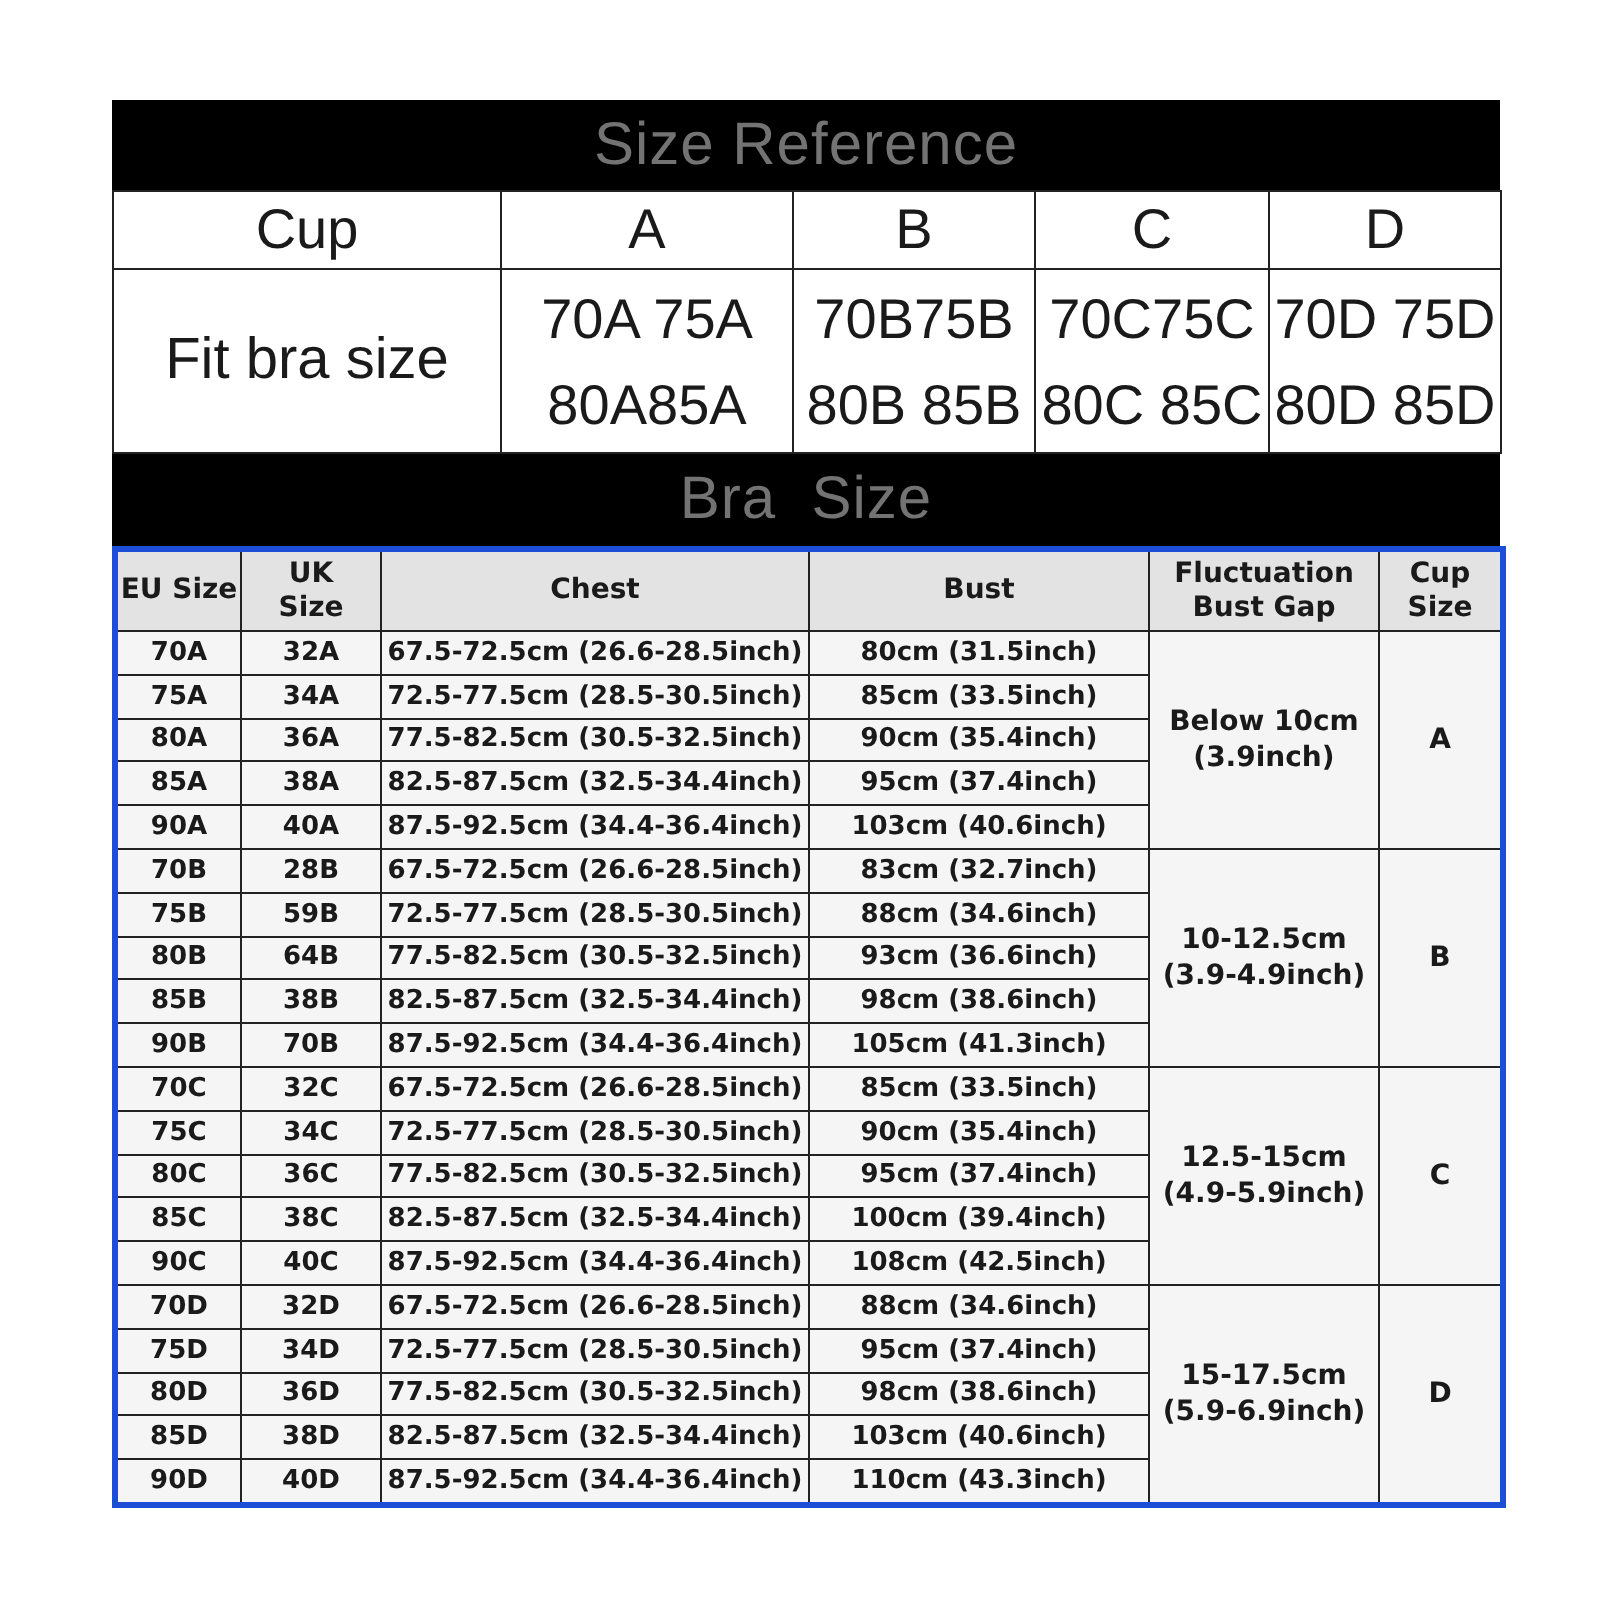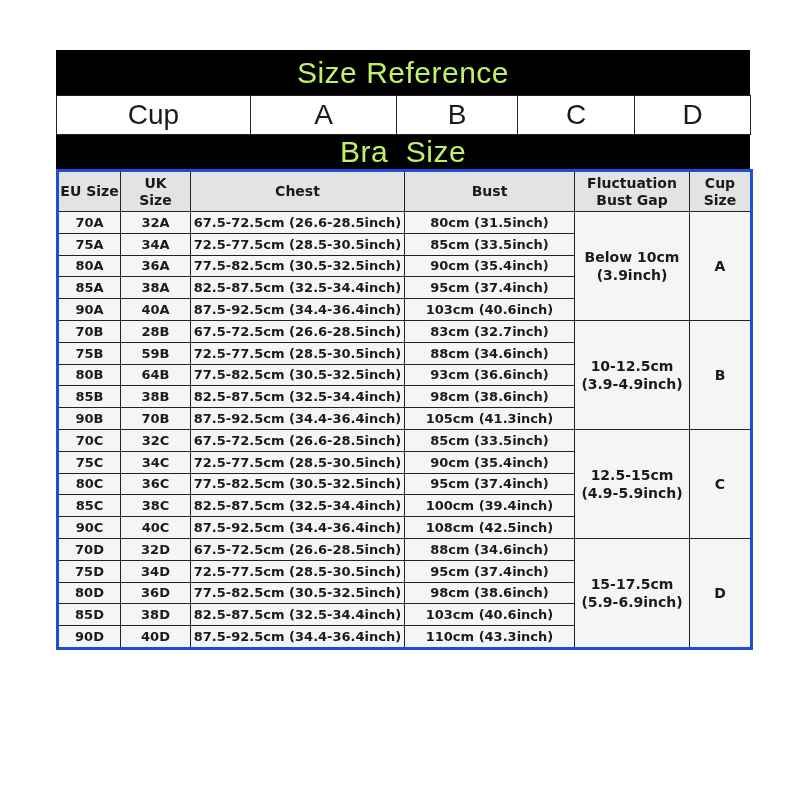--- a/index.html
+++ b/index.html
@@ -11,31 +11,31 @@
     position:relative;
     overflow:hidden;
   }
   .sheet{
     position:absolute;
     left:56px; top:50px;
     width:694px;
   }
   .banner{
     background:#000000;
-    color:#bef264;
+    color:#737373;
     text-align:center;
     font-size:30px;
     display:flex;
     align-items:center;
     justify-content:center;
     white-space:pre;
     letter-spacing:0.5px;
   }
   .banner.top{height:45px;}
-  .banner.mid{height:34px;}
+  .banner.mid{height:46px;}
 
   table{border-collapse:collapse; table-layout:fixed; width:694px;}
   td,th{
     border:1px solid #222222;
     text-align:center;
     vertical-align:middle;
     padding:0;
     overflow:hidden;
   }
 
@@ -85,20 +85,39 @@
         <col style="width:117px">
         <col style="width:116px">
     </colgroup>
     <tbody>
         <tr class="cup-row">
       <td>Cup</td>
       <td>A</td>
       <td>B</td>
       <td>C</td>
       <td>D</td>
+    </tr>
+    <tr class="fit-row">
+      <td class="fit-label">Fit bra size</td>
+      <td class="fit-val">
+        <div>70A 75A</div>
+        <div>80A85A</div>
+      </td>
+      <td class="fit-val">
+        <div>70B75B</div>
+        <div>80B 85B</div>
+      </td>
+      <td class="fit-val">
+        <div>70C75C</div>
+        <div>80C 85C</div>
+      </td>
+      <td class="fit-val">
+        <div>70D 75D</div>
+        <div>80D 85D</div>
+      </td>
     </tr>
   </tbody>
     </table>
 
   <div class="banner mid">
     <span>Bra  Size</span>
   </div>
 
   <table id="bra-table">
     <colgroup>

